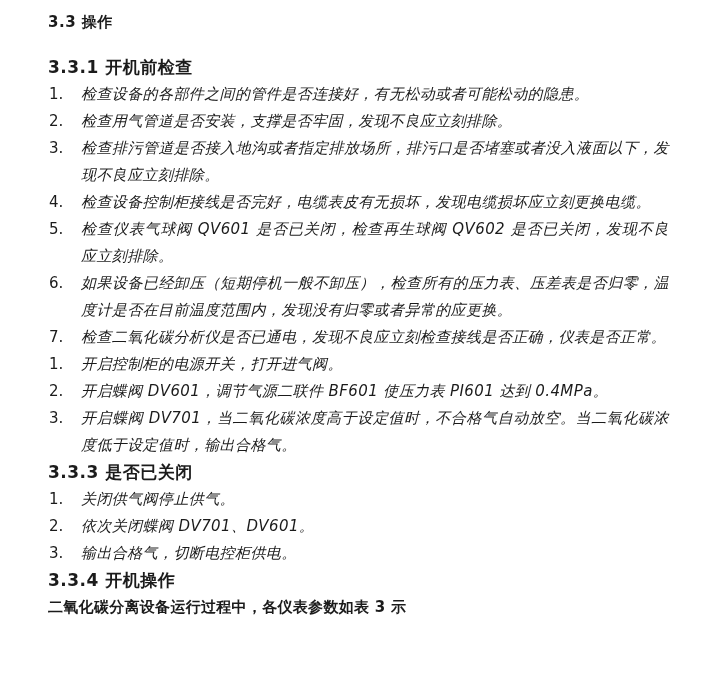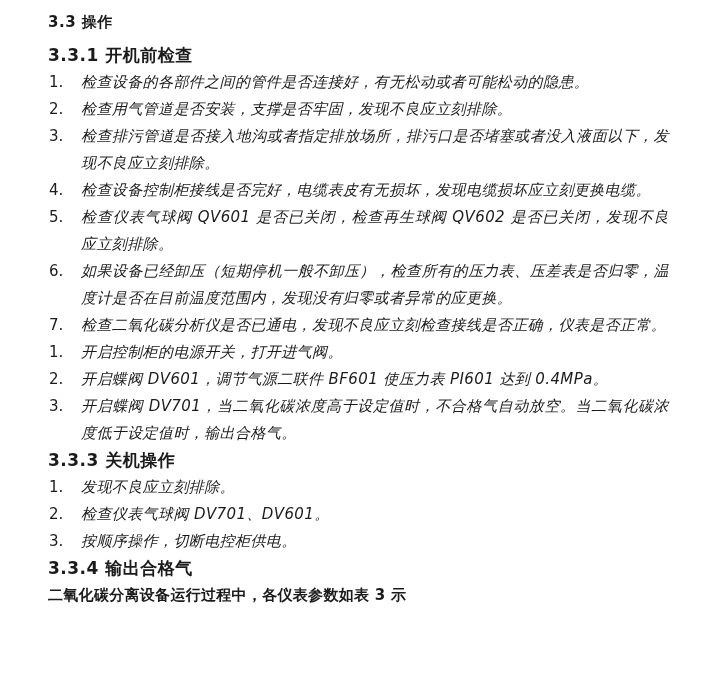--- a/index.html
+++ b/index.html
@@ -12,21 +12,21 @@
     color: #1b1b1b;
   }
   .page {
     padding: 9px 48px 0 48px;
     width: 722px;
   }
   .h-top {
     font-size: 15px;
     font-weight: bold;
     line-height: 27px;
-    margin-bottom: 6px;
+    margin-bottom: 18px;
     letter-spacing: 0.5px;
   }
   .h-sub {
     font-size: 17px;
     font-weight: bold;
     line-height: 27px;
     letter-spacing: 0.5px;
   }
   .intro {
     font-size: 15px;
@@ -97,30 +97,30 @@
   </div>
   <div class="item">
     <span class="num">2.</span>
     <span class="txt">开启蝶阀 DV601，调节气源二联件 BF601 使压力表 PI601 达到 0.4MPa。</span>
   </div>
   <div class="item">
     <span class="num">3.</span>
     <span class="txt">开启蝶阀 DV701，当二氧化碳浓度高于设定值时，不合格气自动放空。当二氧化碳浓度低于设定值时，输出合格气。</span>
   </div>
 
-  <div class="h-sub">3.3.3 关机操作</div>
+  <div class="h-sub">3.3.3 是否已关闭</div>
   <div class="item">
     <span class="num">1.</span>
-    <span class="txt">发现不良应立刻排除。</span>
+    <span class="txt">关闭供气阀停止供气。</span>
   </div>
   <div class="item">
     <span class="num">2.</span>
-    <span class="txt">检查仪表气球阀 DV701、DV601。</span>
+    <span class="txt">依次关闭蝶阀 DV701、DV601。</span>
   </div>
   <div class="item">
     <span class="num">3.</span>
-    <span class="txt">按顺序操作，切断电控柜供电。</span>
+    <span class="txt">输出合格气，切断电控柜供电。</span>
   </div>
 
-  <div class="h-sub">3.3.4 输出合格气</div>
+  <div class="h-sub">3.3.4 开机操作</div>
   <div class="intro">二氧化碳分离设备运行过程中，各仪表参数如表 3 示</div>
 
 </div>
 
 </body></html>

